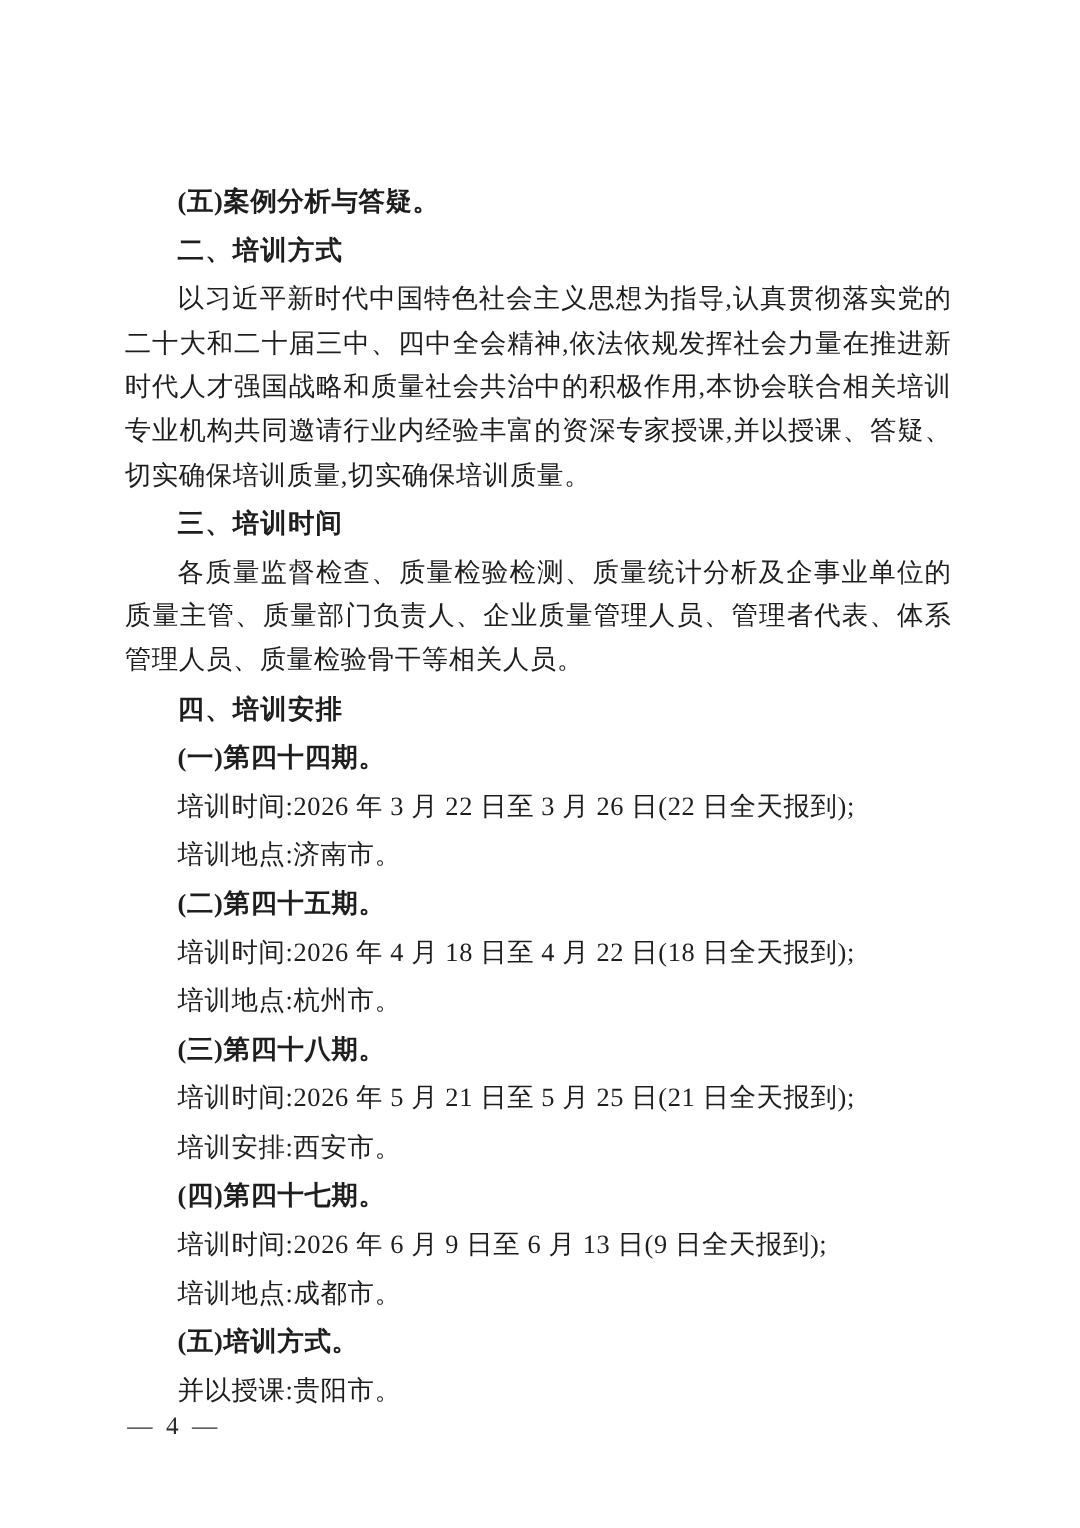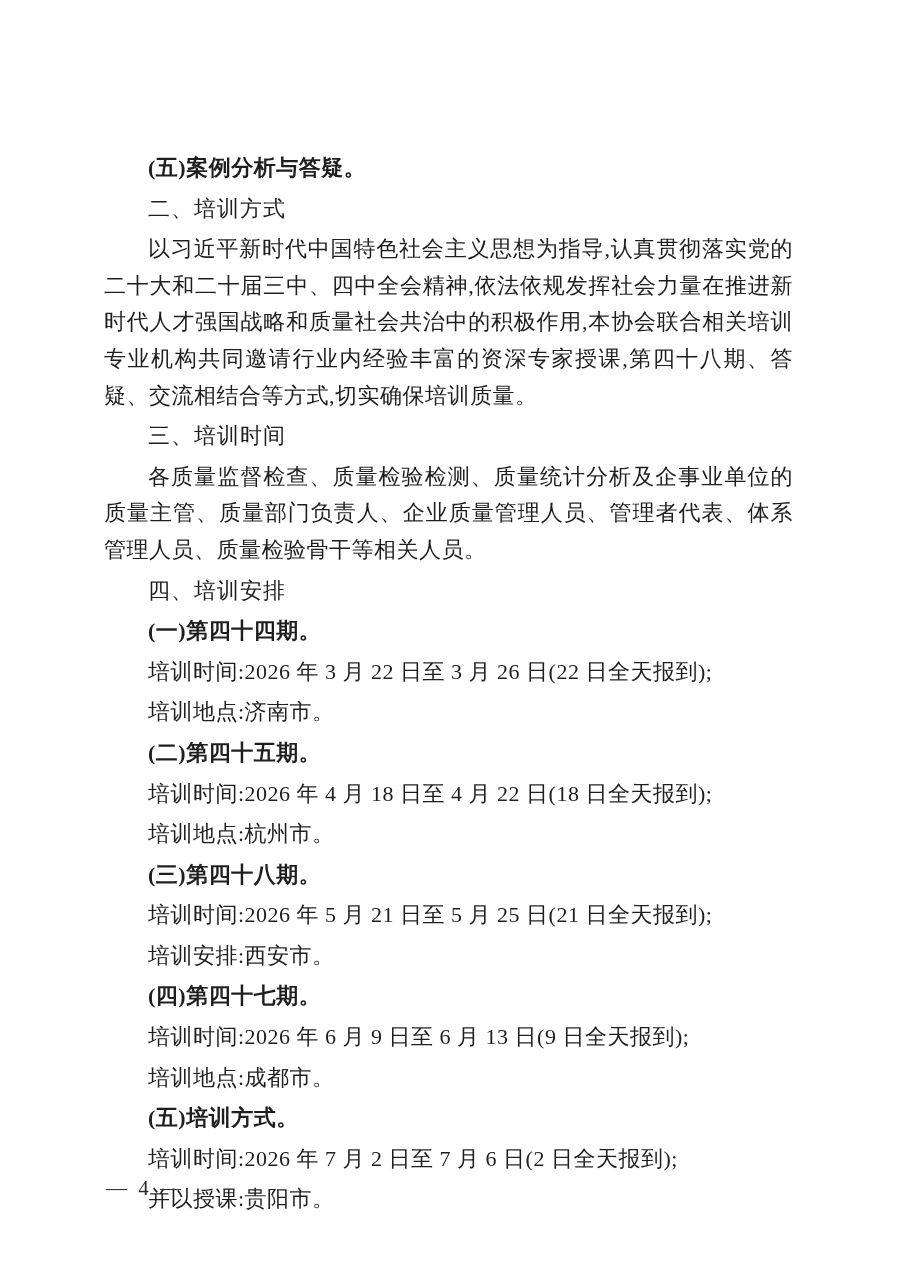--- a/index.html
+++ b/index.html
@@ -30,21 +30,21 @@
     margin: 4px;
     text-indent: 2em;
   }
   
   .h-kai {
     font-weight: bold;
     font-family: "Liberation Serif", "DejaVu Serif", serif;
   }
   
   .h-sans {
-    font-weight: normal;
+    font-weight: bold;
     font-family: "Liberation Sans", "DejaVu Sans", sans-serif;
     letter-spacing: 1px;
   }
   .pagenum {
     position: absolute;
     left: 106px;
     top: 1176px;
     font-size: 21px;
     letter-spacing: 3px;
     color: #2a2a2a;
@@ -54,21 +54,21 @@
 </head>
 <body>
 
 <div class="page">
   <div class="doc">
 
     <p class="h-kai">(五)案例分析与答疑。</p>
 
     <p class="h-sans">二、培训方式</p>
 
-    <p>以习近平新时代中国特色社会主义思想为指导,认真贯彻落实党的二十大和二十届三中、四中全会精神,依法依规发挥社会力量在推进新时代人才强国战略和质量社会共治中的积极作用,本协会联合相关培训专业机构共同邀请行业内经验丰富的资深专家授课,第四十八期、答疑、交流相结合等方式,切实确保培训质量。</p>
+    <p>以习近平新时代中国特色社会主义思想为指导,认真贯彻落实党的二十大和二十届三中、四中全会精神,依法依规发挥社会力量在推进新时代人才强国战略和质量社会共治中的积极作用,本协会联合相关培训专业机构共同邀请行业内经验丰富的资深专家授课,并以授课、答疑、切实确保培训质量,切实确保培训质量。</p>
 
     <p class="h-sans">三、培训时间</p>
 
     <p>各质量监督检查、质量检验检测、质量统计分析及企事业单位的质量主管、质量部门负责人、企业质量管理人员、管理者代表、体系管理人员、质量检验骨干等相关人员。</p>
 
     <p class="h-sans">四、培训安排</p>
 
     <div class="session">
       <p class="h-kai">(一)第四十四期。</p>
       <p>培训时间:2026 年 3 月 22 日至 3 月 26 日(22 日全天报到);</p>
@@ -88,20 +88,19 @@
     </div>
 
     <div class="session">
       <p class="h-kai">(四)第四十七期。</p>
       <p>培训时间:2026 年 6 月 9 日至 6 月 13 日(9 日全天报到);</p>
       <p>培训地点:成都市。</p>
     </div>
 
     <div class="session">
       <p class="h-kai">(五)培训方式。</p>
-      <p>培训时间:2026 年 7 月 2 日至 7 月 6 日(2 日全天报到);</p>
       <p>并以授课:贵阳市。</p>
     </div>
 
   </div>
 
   <div class="pagenum">— 4 —</div>
 </div>
 
 </body></html>

